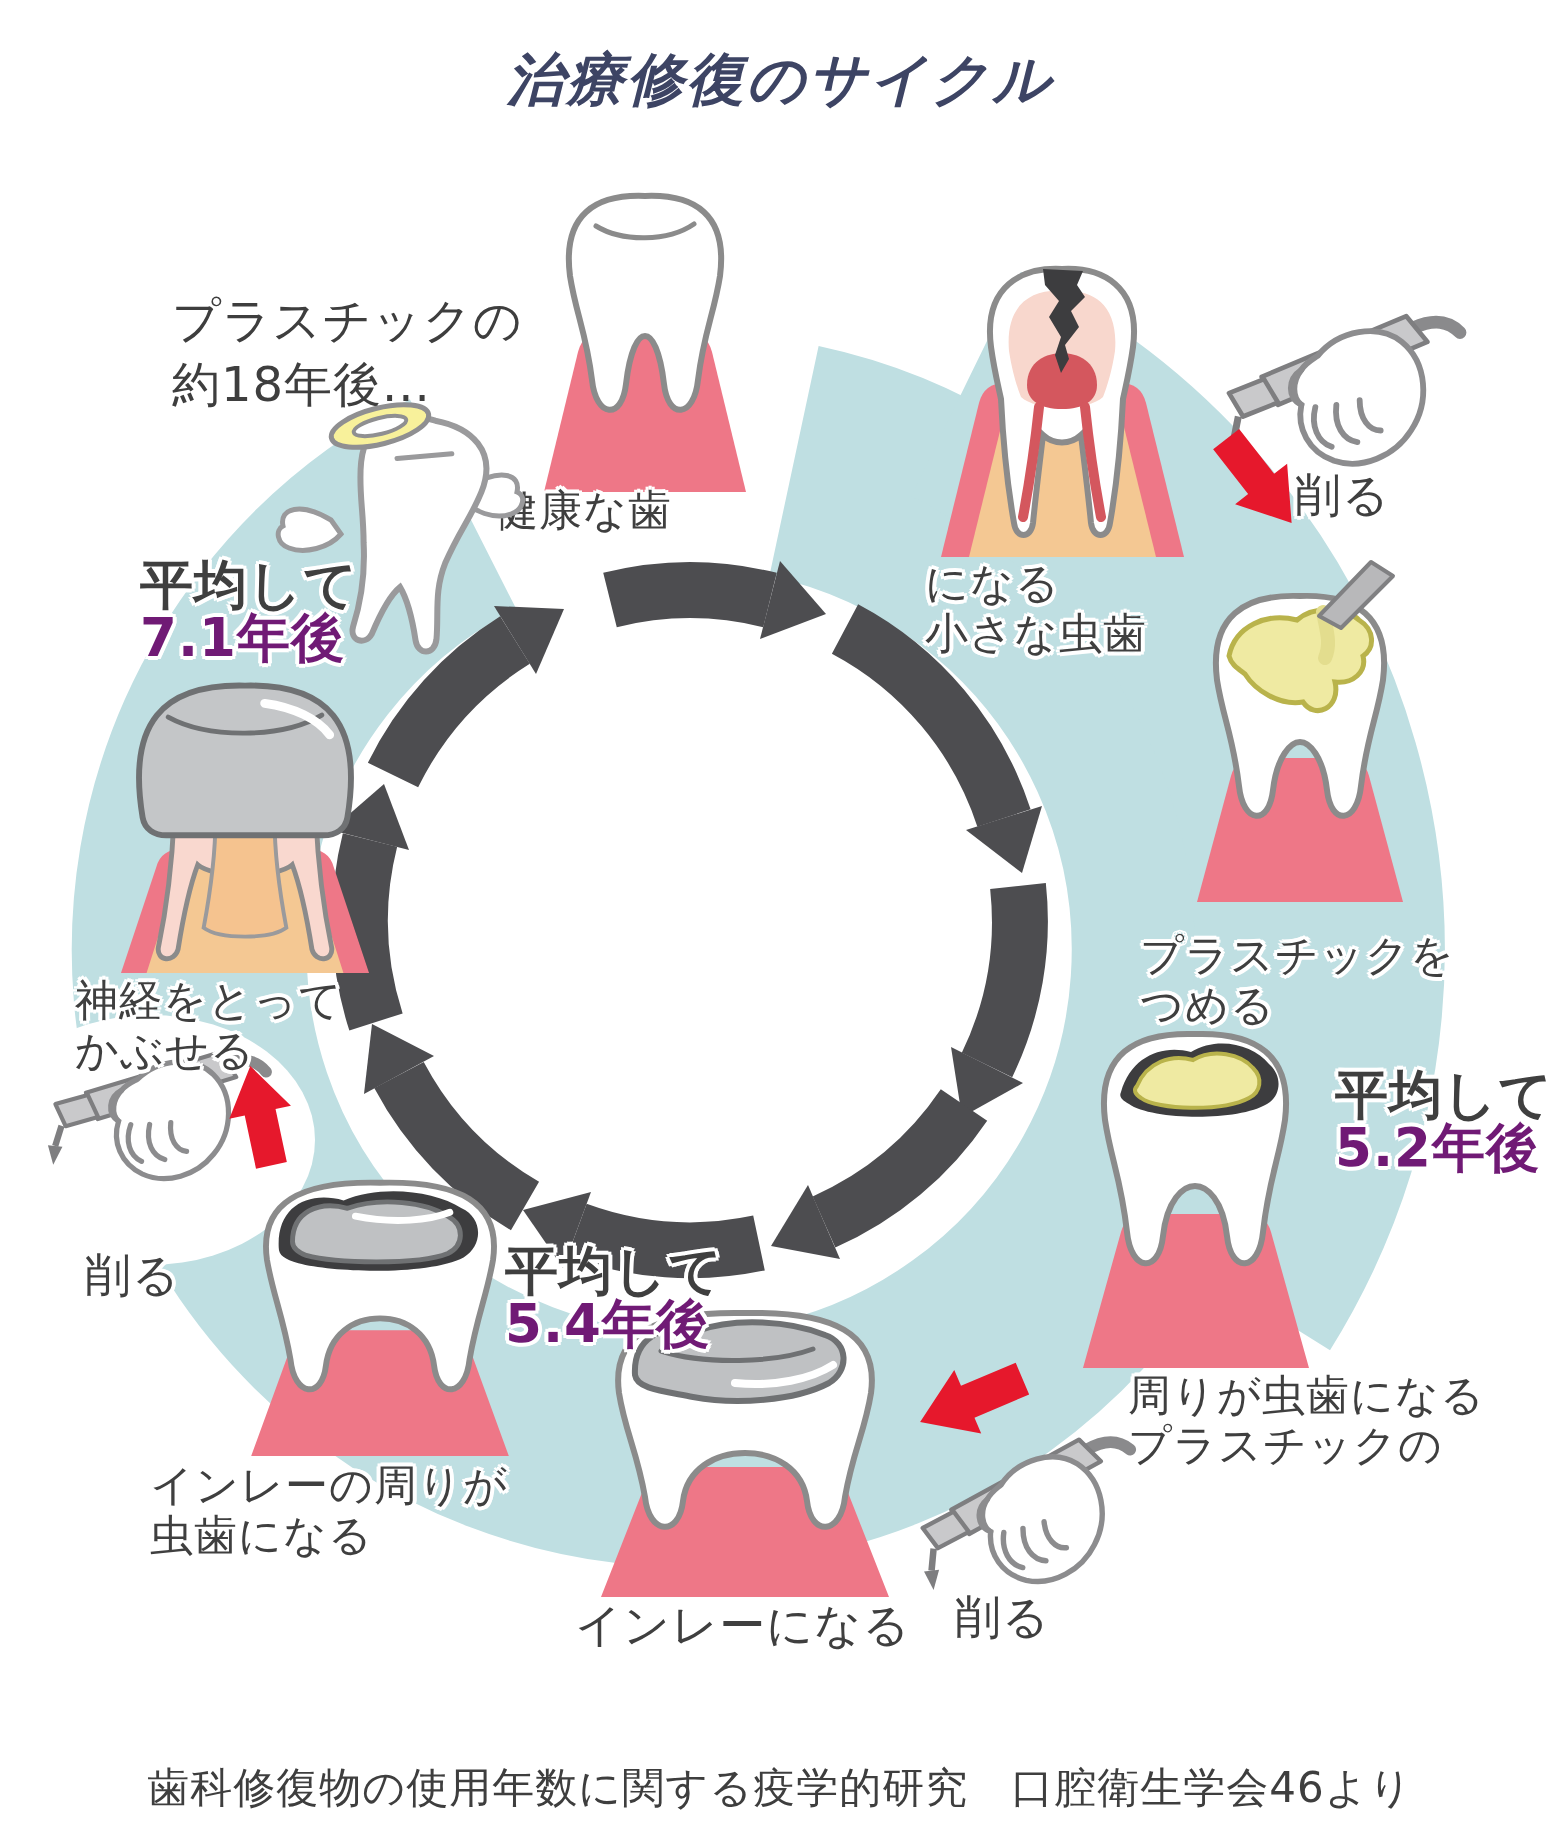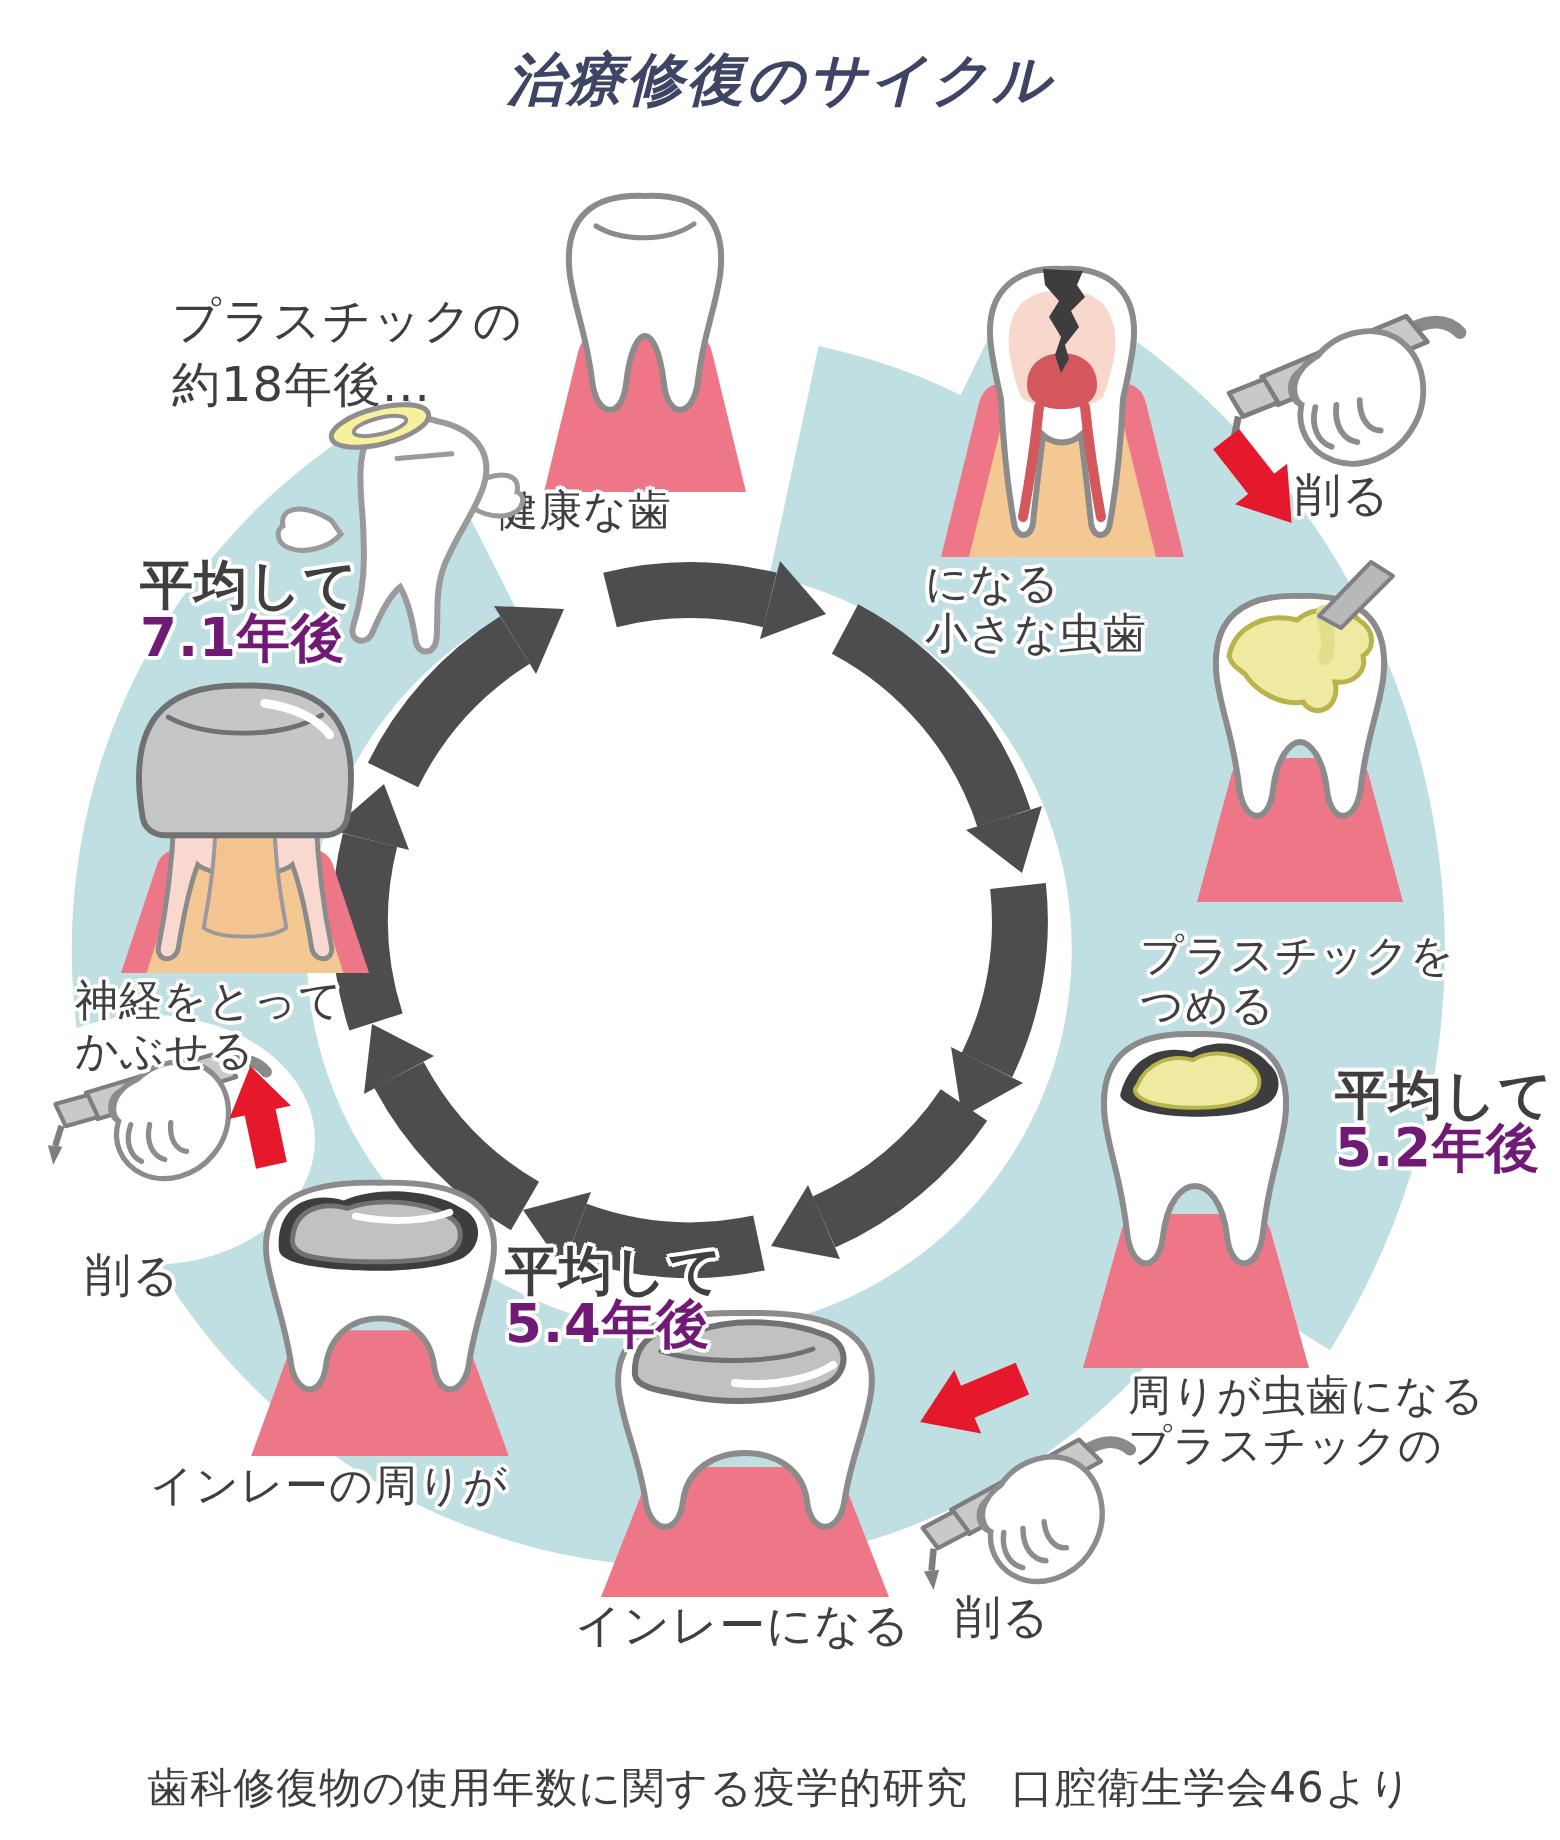--- a/index.html
+++ b/index.html
@@ -179,20 +179,21 @@
 
   <svg class="abs" style="left:235px;top:1165px" width="290" height="295" viewBox="0 0 290 300">
     <path d="M14,296 L54,186 Q59,168 80,168 L210,168 Q231,168 236,186 L276,296 Z" fill="#ee7787"></path>
     <path d="M30,96 C22,38 64,16 145,18 C226,16 268,38 260,96 C254,132 244,152 236,198 C232,236 204,238 200,204 C196,172 172,156 145,156 C118,156 94,172 90,204 C86,238 58,236 54,198 C46,152 36,132 30,96 Z" fill="#ffffff" stroke="#8b8b8b" stroke-width="6"></path>
     <path d="M42,84 C40,42 72,26 108,36 C146,20 200,26 228,44 C250,54 250,82 230,94 C196,112 100,110 62,100 C48,96 42,92 42,84 Z" fill="#3d3d3f"></path>
     <path d="M56,78 C56,48 82,36 112,44 C146,32 192,38 214,52 C232,62 230,82 214,90 C184,102 98,100 70,92 C60,88 56,84 56,78 Z" fill="#bfc1c3" stroke="#6f7173" stroke-width="5"></path>
     <path d="M120,52 C160,60 196,56 216,48" stroke="#ffffff" stroke-width="7" fill="none" stroke-linecap="round"></path>
   </svg>
   <div class="abs lbl" style="left:150px;top:1460px;width:400px">
     <div>インレーの周りが</div>
+    <div>虫歯になる</div>
   </div>
 
   <svg class="abs" style="left:10px;top:1025px;transform:rotate(6deg)" width="250" height="198" viewBox="0 0 240 190">
     <path d="M200,28 C218,20 230,22 240,32" stroke="#8a8a8c" stroke-width="11" fill="none" stroke-linecap="round"></path>
     <path d="M194,18 L212,40 L84,94 L70,70 Z" fill="#c9c9cb" stroke="#7e7e80" stroke-width="4" stroke-linejoin="round"></path>
     <path d="M72,72 L84,92 L54,104 L42,84 Z" fill="#c9c9cb" stroke="#7e7e80" stroke-width="4" stroke-linejoin="round"></path>
     <path d="M50,104 L46,124" stroke="#7e7e80" stroke-width="6"></path>
     <polygon points="39,124 53,124 46,142" fill="#7e7e80"></polygon>
     <path d="M118,52 C136,30 170,24 190,40 C212,58 214,92 198,116 C184,138 156,150 132,142 C110,134 100,114 104,94 C92,88 92,72 104,64 C108,58 112,56 118,52 Z" fill="#ffffff" stroke="#8c8c8e" stroke-width="5"></path>
     <path d="M104,64 C96,74 96,88 104,94 M116,96 C112,112 118,126 130,130 M134,94 C132,112 140,124 152,126 M154,90 C154,106 162,116 172,116" stroke="#8c8c8e" stroke-width="5" fill="none" stroke-linecap="round"></path>

